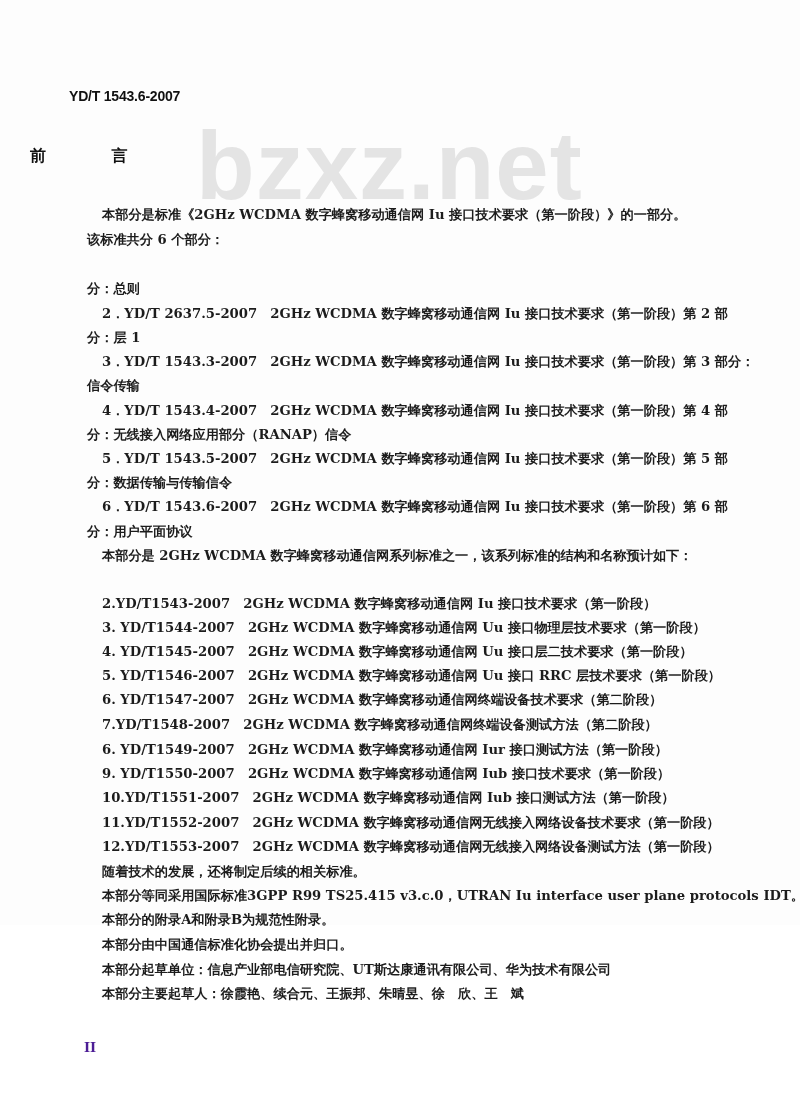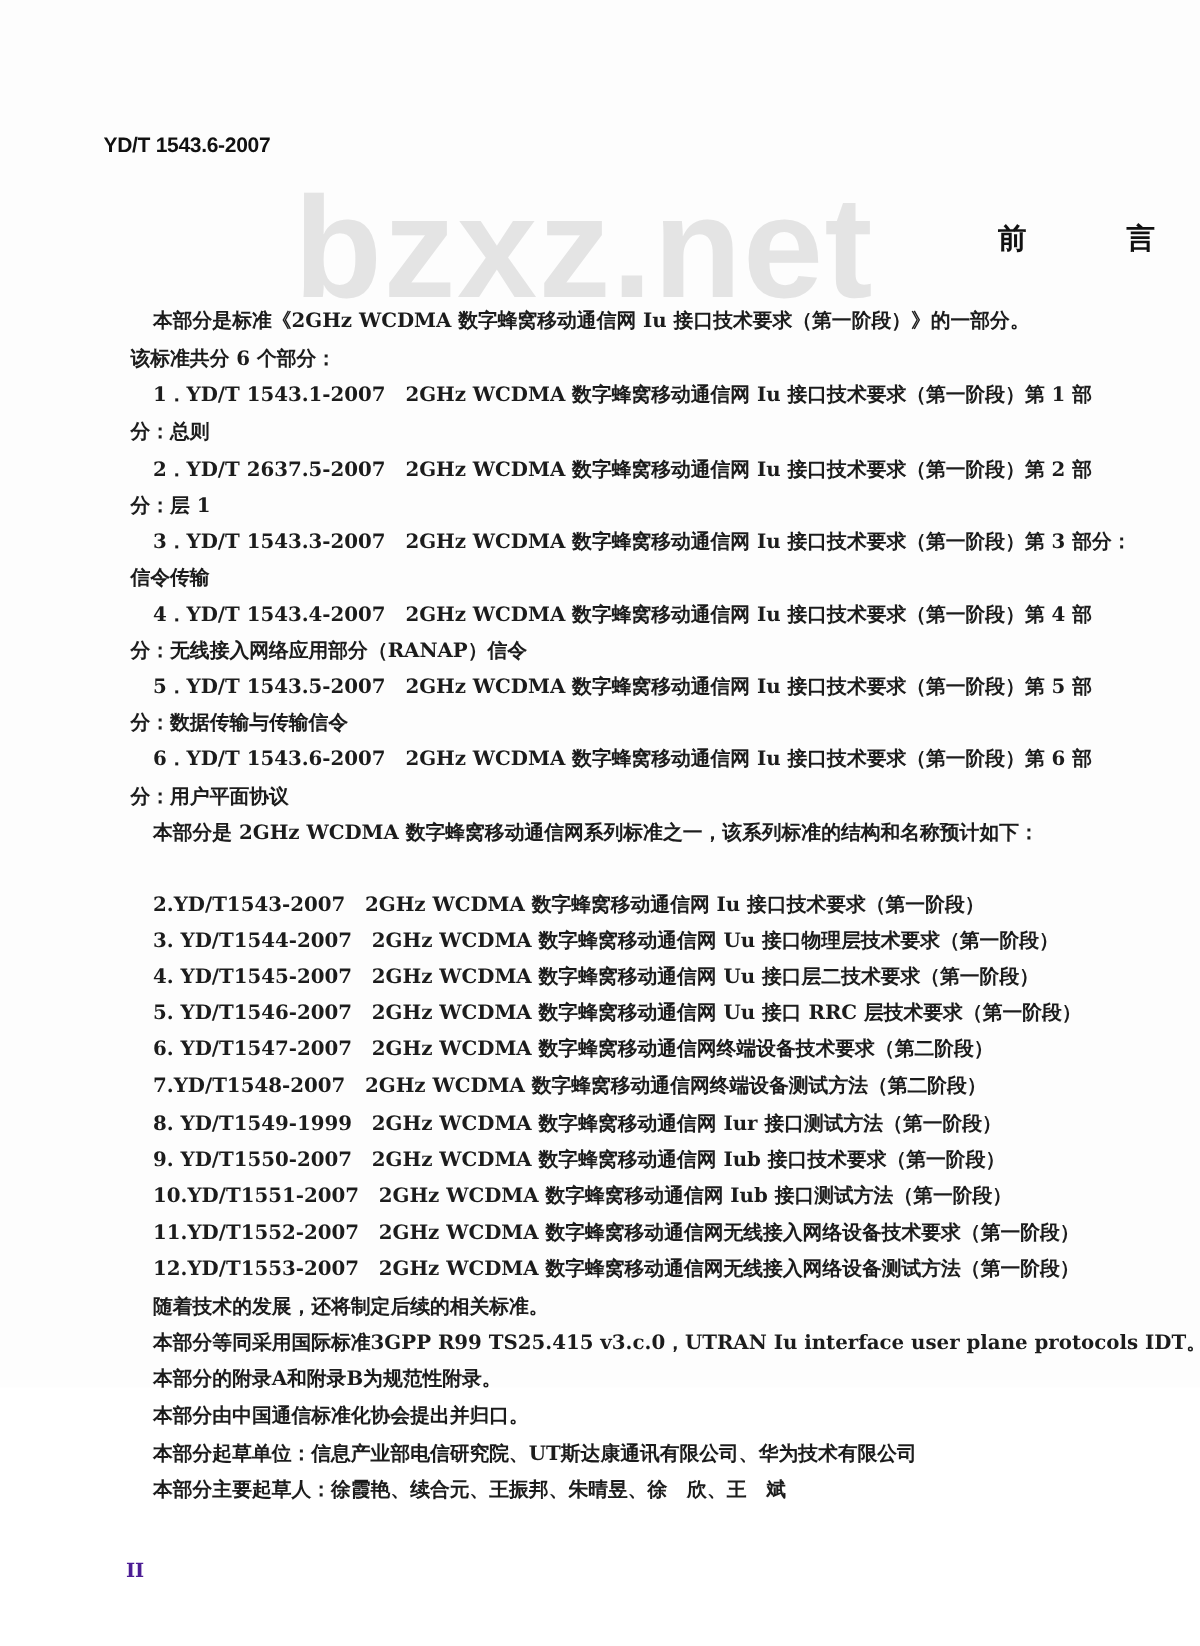--- a/index.html
+++ b/index.html
@@ -43,24 +43,24 @@
     color: #e4e4e4;
     letter-spacing: 1px;
     z-index: 0;
     white-space: nowrap;
   }
   .title {
     position: absolute;
     left: 0;
     width: 800px;
     top: 146px;
-    text-align: right;
+    text-align: left;
     font-family: "DejaVu Sans", "Liberation Sans", sans-serif;
     font-weight: bold;
-    font-size: 19px;
+    font-size: 16px;
     letter-spacing: 30px;
     text-indent: 30px;
     z-index: 2;
     color: #111;
   }
   .line {
     position: absolute;
     white-space: nowrap;
     font-size: 13.2px;
     line-height: 16px;
@@ -88,21 +88,20 @@
 
   <div class="header-code">YD/T 1543.6-2007</div>
 
   <div class="watermark">bzxz.net</div>
 
   <div class="title">前 言</div>
 
   <div class="line indent bold" style="top:207px">本部分是标准《2GHz WCDMA 数字蜂窝移动通信网 Iu 接口技术要求（第一阶段）》的一部分。</div>
   <div class="line flush bold" style="top:232px">该标准共分 6 个部分：</div>
 
-  <div class="line indent bold" style="top:256px">1．YD/T 1543.1-2007　2GHz WCDMA 数字蜂窝移动通信网 Iu 接口技术要求（第一阶段）第 1 部</div>
   <div class="line flush bold" style="top:281px">分：总则</div>
 
   <div class="line indent bold" style="top:306px">2．YD/T 2637.5-2007　2GHz WCDMA 数字蜂窝移动通信网 Iu 接口技术要求（第一阶段）第 2 部</div>
   <div class="line flush bold" style="top:330px">分：层 1</div>
 
   <div class="line indent bold" style="top:354px">3．YD/T 1543.3-2007　2GHz WCDMA 数字蜂窝移动通信网 Iu 接口技术要求（第一阶段）第 3 部分：</div>
   <div class="line flush bold" style="top:378px">信令传输</div>
 
   <div class="line indent bold" style="top:403px">4．YD/T 1543.4-2007　2GHz WCDMA 数字蜂窝移动通信网 Iu 接口技术要求（第一阶段）第 4 部</div>
   <div class="line flush bold" style="top:427px">分：无线接入网络应用部分（RANAP）信令</div>
@@ -114,21 +113,21 @@
   <div class="line flush bold" style="top:524px">分：用户平面协议</div>
 
   <div class="line indent bold" style="top:548px">本部分是 2GHz WCDMA 数字蜂窝移动通信网系列标准之一，该系列标准的结构和名称预计如下：</div>
 
   <div class="line indent bold" style="top:596px">2.YD/T1543-2007　2GHz WCDMA 数字蜂窝移动通信网 Iu 接口技术要求（第一阶段）</div>
   <div class="line indent bold" style="top:620px">3. YD/T1544-2007　2GHz WCDMA 数字蜂窝移动通信网 Uu 接口物理层技术要求（第一阶段）</div>
   <div class="line indent bold" style="top:644px">4. YD/T1545-2007　2GHz WCDMA 数字蜂窝移动通信网 Uu 接口层二技术要求（第一阶段）</div>
   <div class="line indent bold" style="top:668px">5. YD/T1546-2007　2GHz WCDMA 数字蜂窝移动通信网 Uu 接口 RRC 层技术要求（第一阶段）</div>
   <div class="line indent bold" style="top:692px">6. YD/T1547-2007　2GHz WCDMA 数字蜂窝移动通信网终端设备技术要求（第二阶段）</div>
   <div class="line indent bold" style="top:717px">7.YD/T1548-2007　2GHz WCDMA 数字蜂窝移动通信网终端设备测试方法（第二阶段）</div>
-  <div class="line indent bold" style="top:742px">8. YD/T1549-1999　2GHz WCDMA 数字蜂窝移动通信网 Iur 接口测试方法（第一阶段）</div>
+  <div class="line indent bold" style="top:742px">6. YD/T1549-2007　2GHz WCDMA 数字蜂窝移动通信网 Iur 接口测试方法（第一阶段）</div>
   <div class="line indent bold" style="top:766px">9. YD/T1550-2007　2GHz WCDMA 数字蜂窝移动通信网 Iub 接口技术要求（第一阶段）</div>
   <div class="line indent bold" style="top:790px">10.YD/T1551-2007　2GHz WCDMA 数字蜂窝移动通信网 Iub 接口测试方法（第一阶段）</div>
   <div class="line indent bold" style="top:815px">11.YD/T1552-2007　2GHz WCDMA 数字蜂窝移动通信网无线接入网络设备技术要求（第一阶段）</div>
   <div class="line indent bold" style="top:839px">12.YD/T1553-2007　2GHz WCDMA 数字蜂窝移动通信网无线接入网络设备测试方法（第一阶段）</div>
 
   <div class="line indent bold" style="top:864px">随着技术的发展，还将制定后续的相关标准。</div>
   <div class="line indent bold" style="top:888px">本部分等同采用国际标准3GPP R99 TS25.415 v3.c.0，UTRAN Iu interface user plane protocols IDT。</div>
   <div class="line indent bold" style="top:912px">本部分的附录A和附录B为规范性附录。</div>
   <div class="line indent bold" style="top:962px">本部分起草单位：信息产业部电信研究院、UT斯达康通讯有限公司、华为技术有限公司</div>
   <div class="line indent bold" style="top:937px">本部分由中国通信标准化协会提出并归口。</div>

